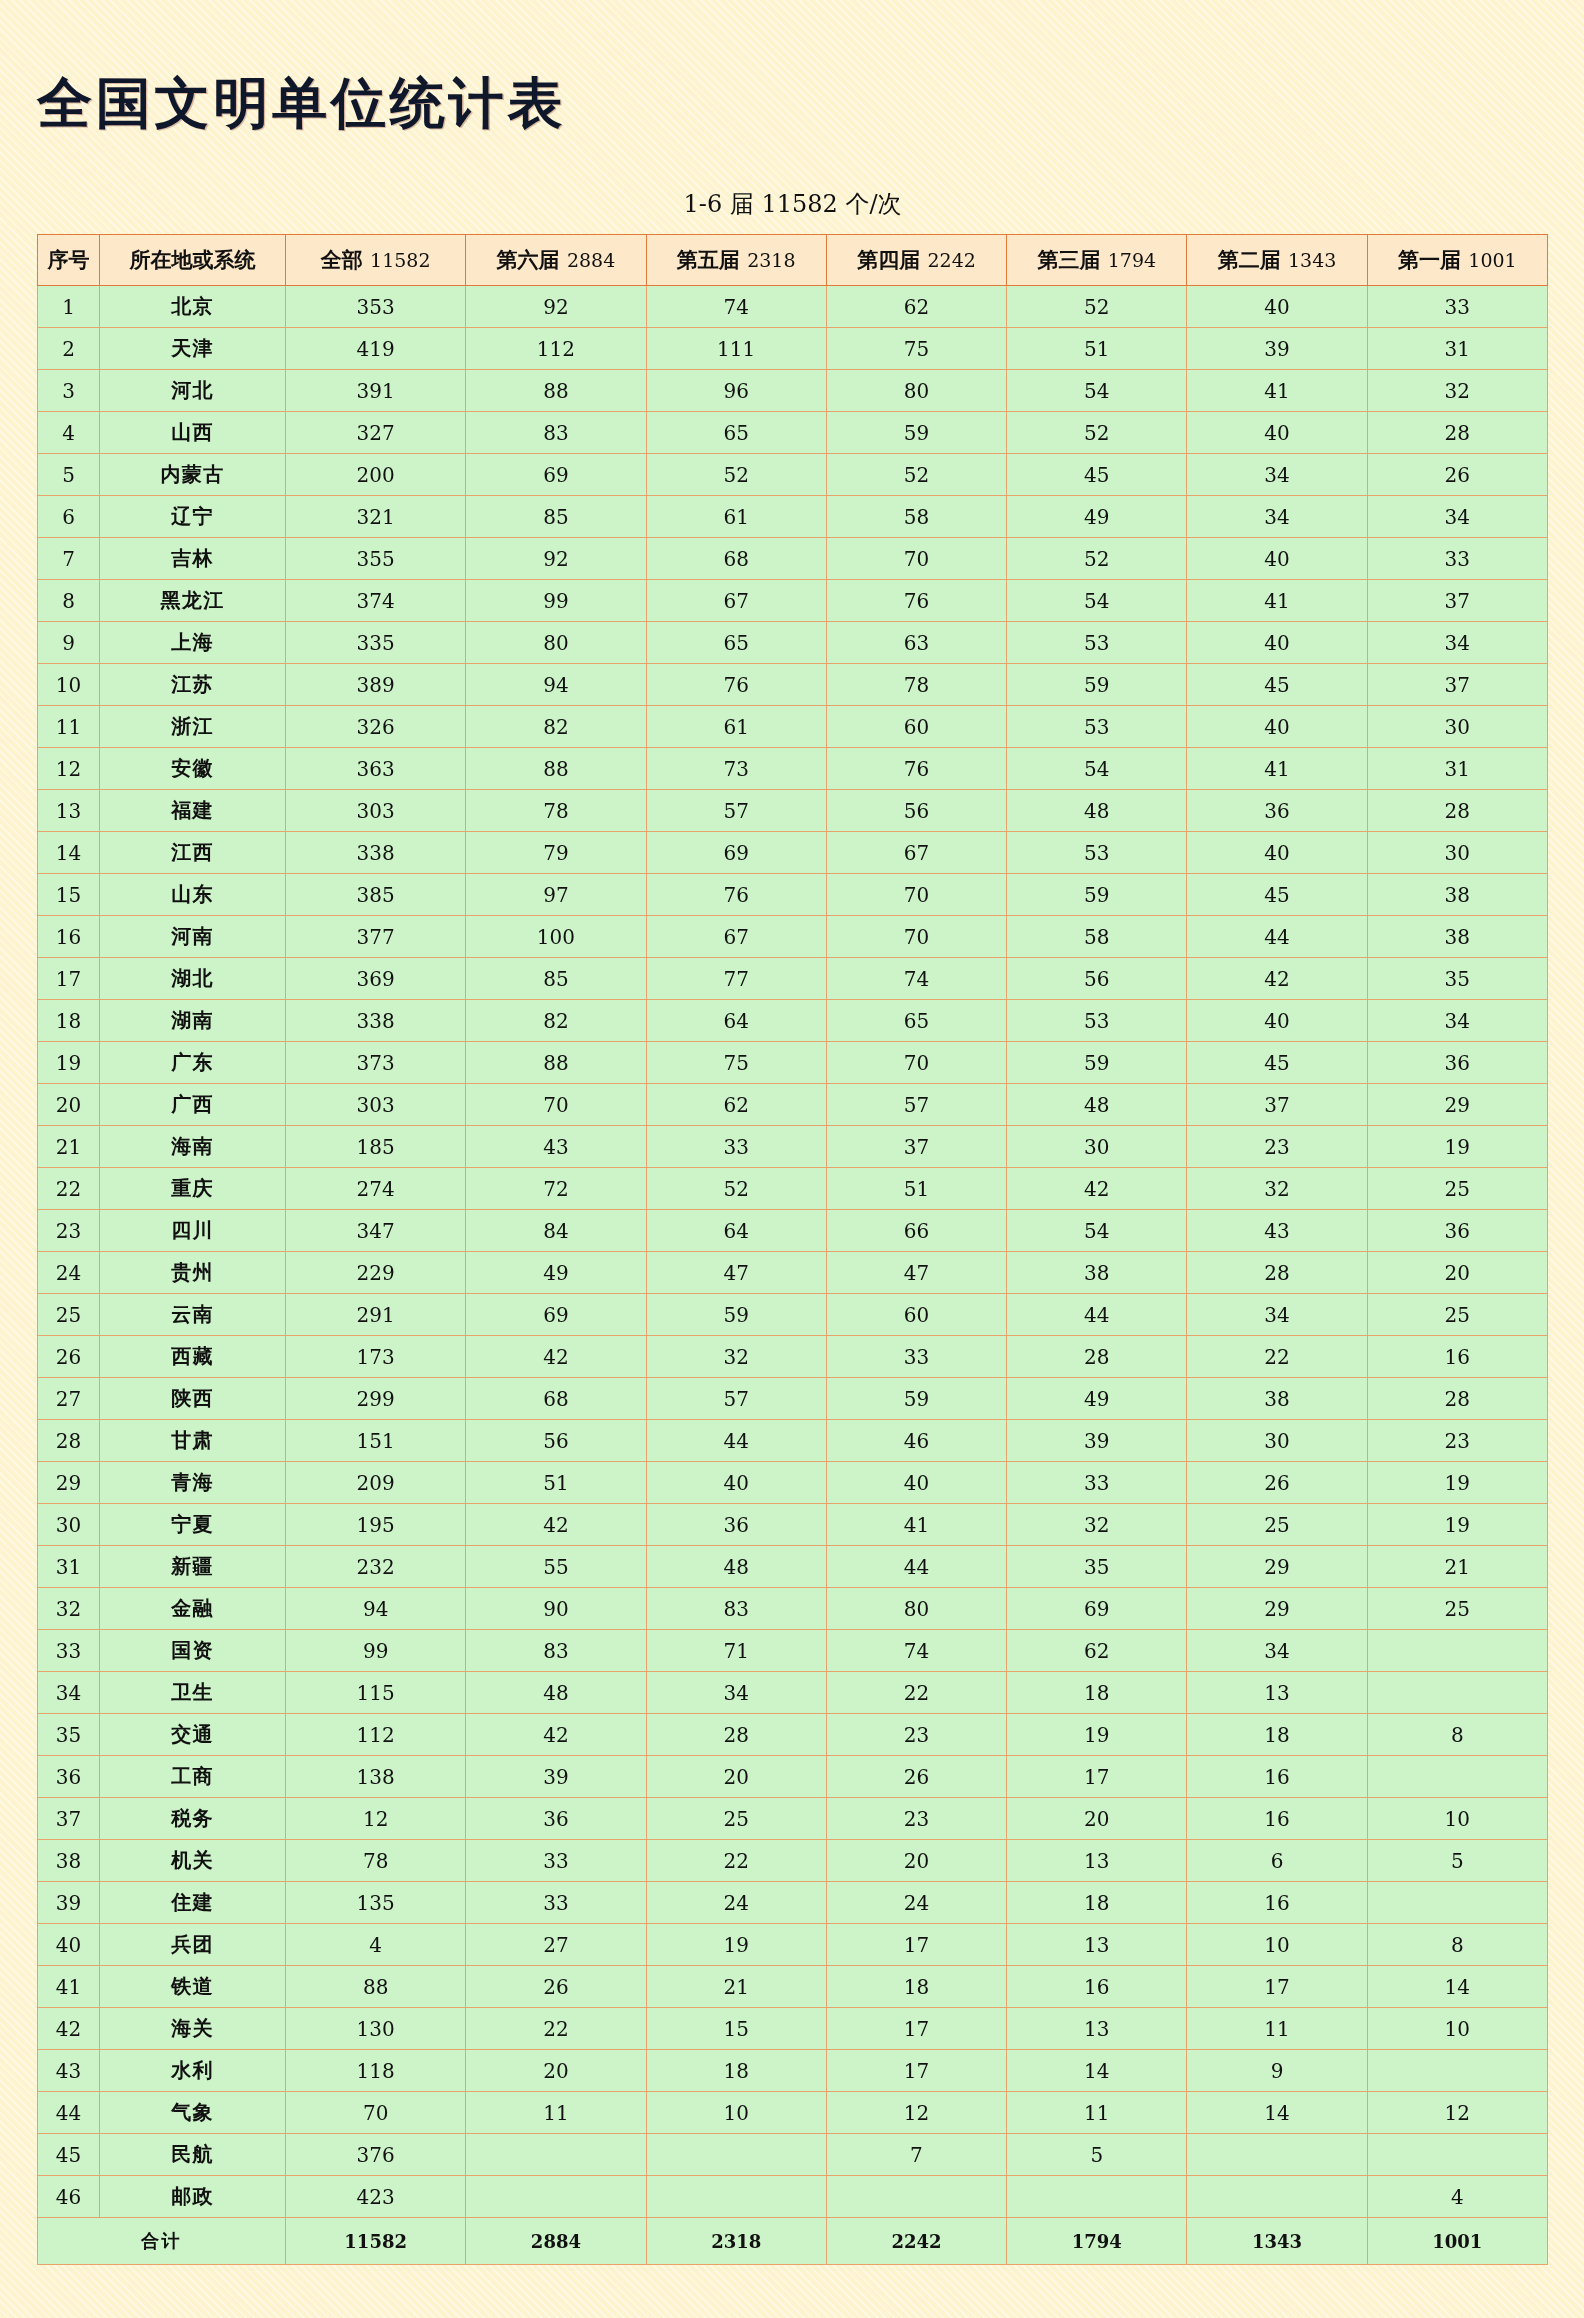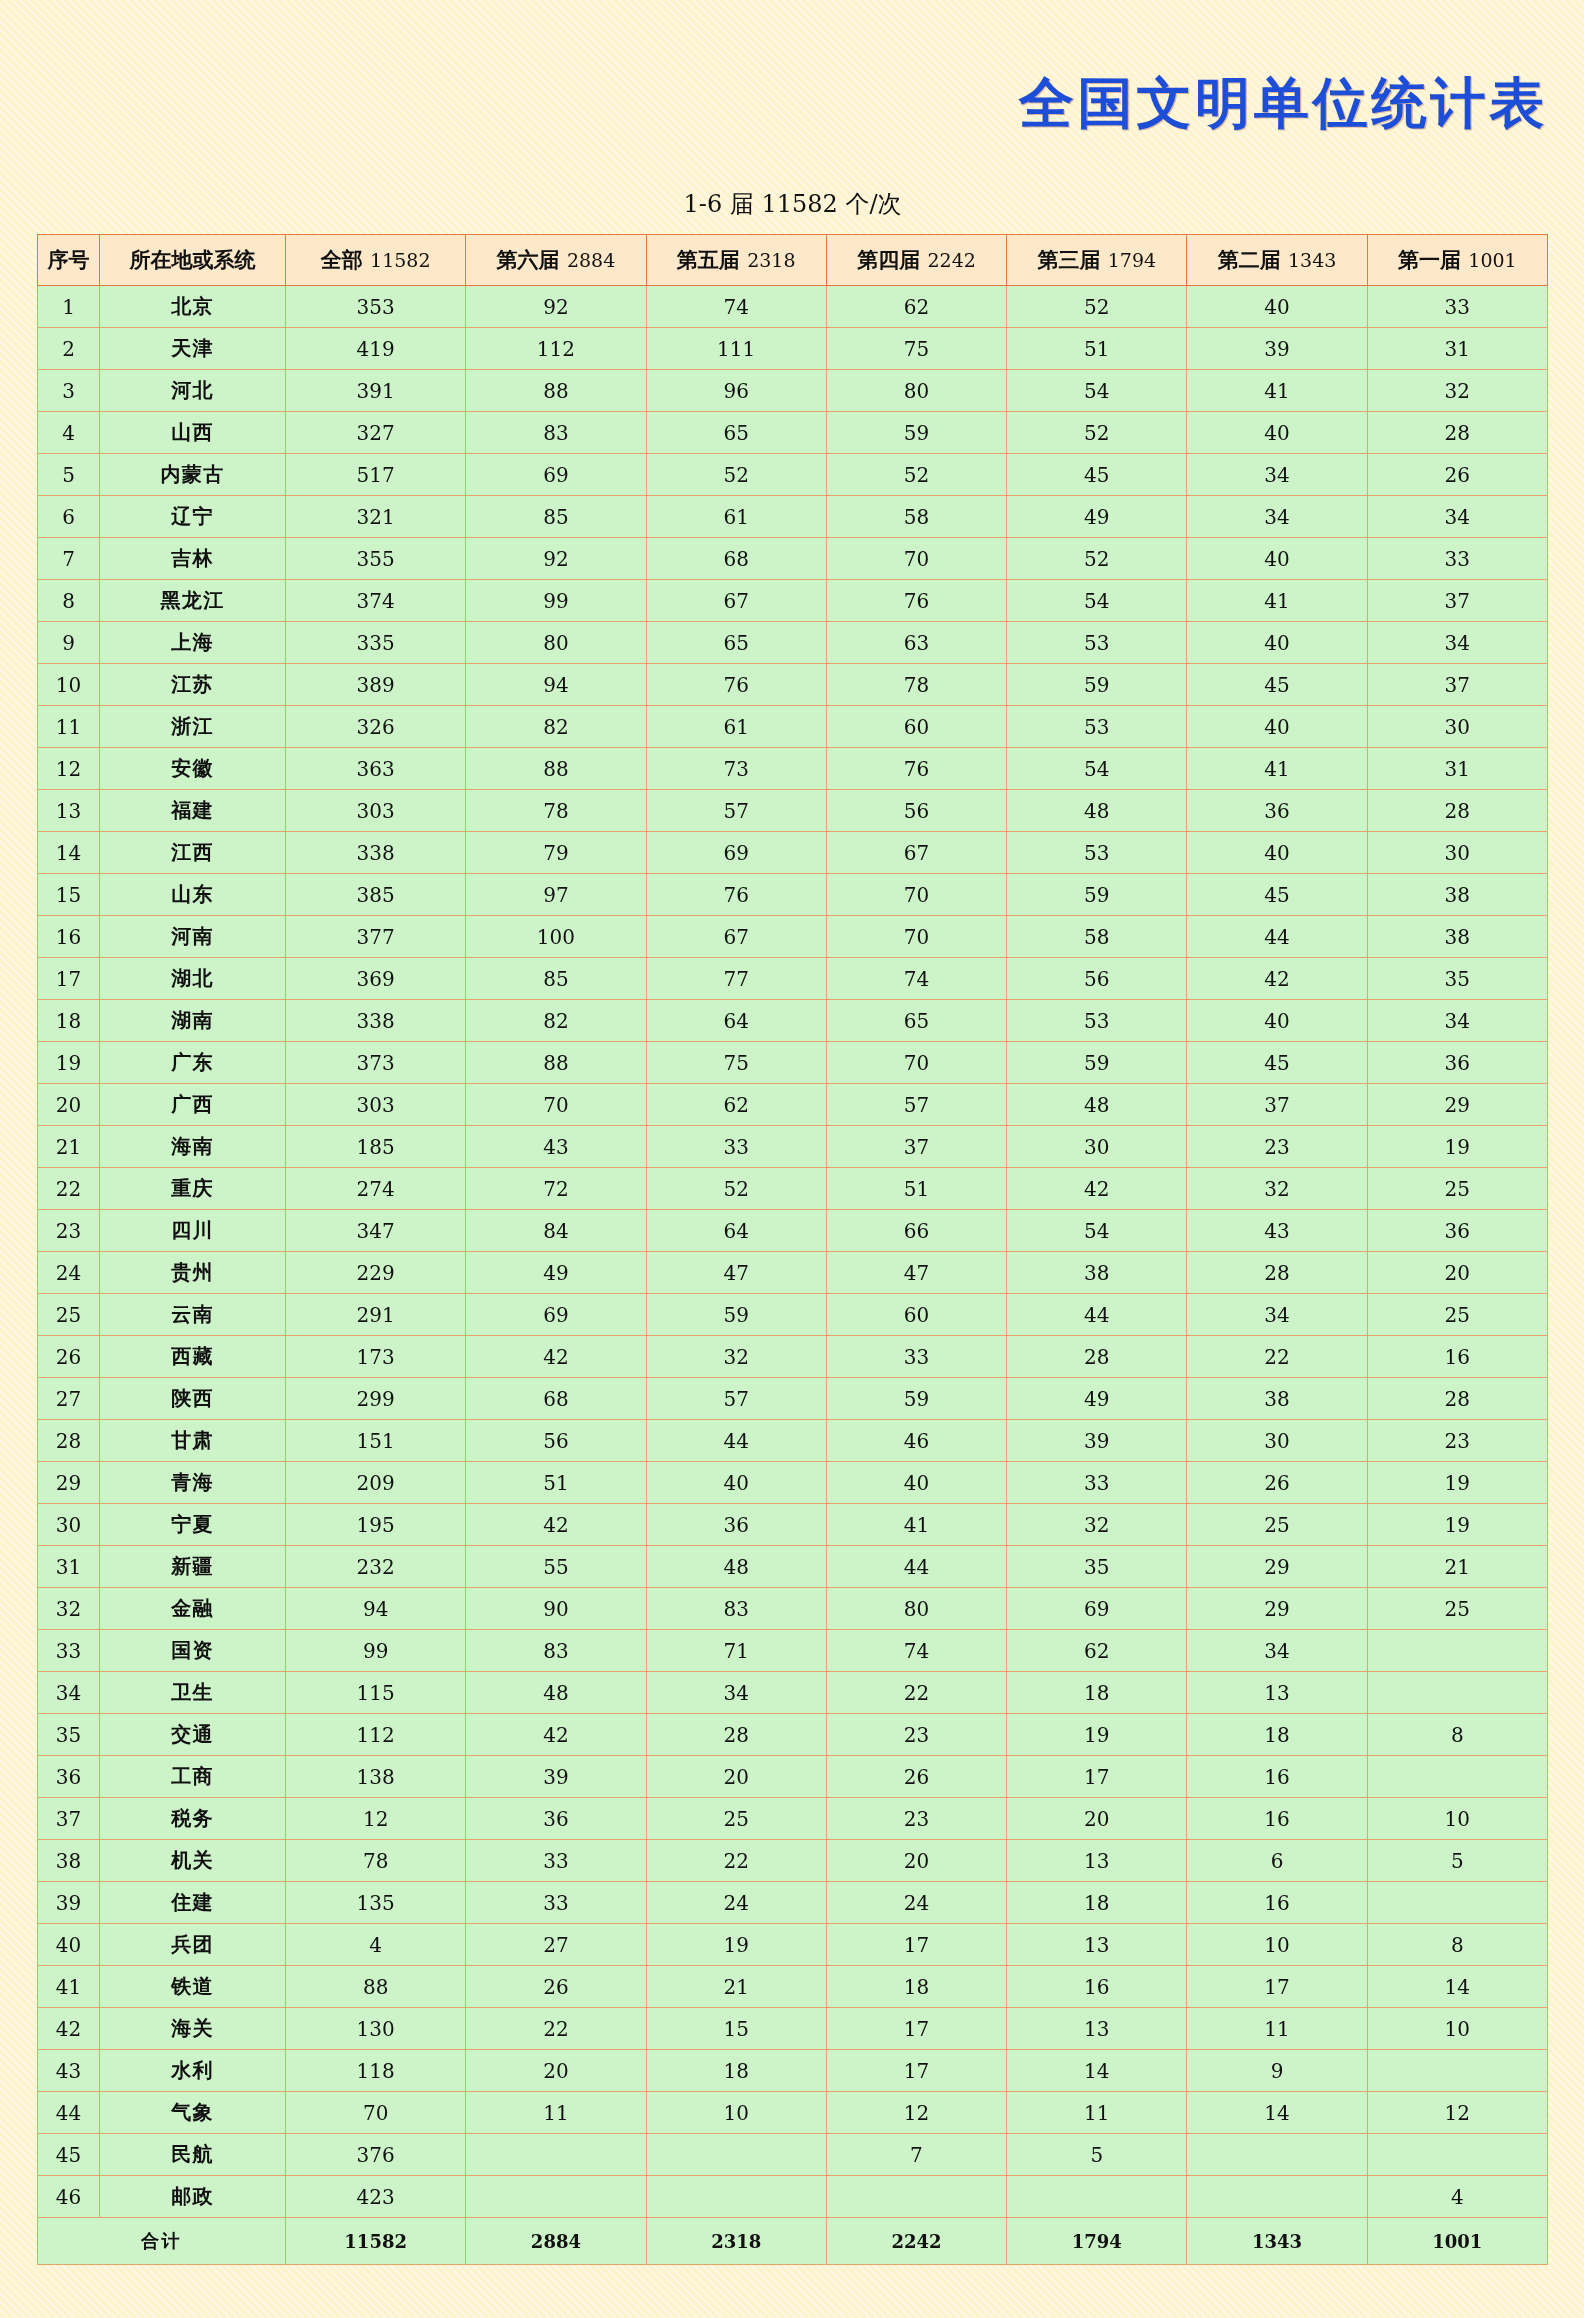--- a/index.html
+++ b/index.html
@@ -21,22 +21,22 @@
       repeating-linear-gradient(45deg, rgba(255,255,255,0.45) 0px, rgba(255,255,255,0.45) 1.9px, rgba(0,0,0,0) 1.9px, rgba(0,0,0,0) 5.8px);
     pointer-events: none;
   }
   .page {
     position: relative;
     width: 1585px;
     box-sizing: border-box;
     padding: 0 37px;
   }
   .title {
-    text-align: right;
-    color: #1d4ed8;
+    text-align: left;
+    color: #0f172a;
     font-family: "DejaVu Serif", serif;
     font-weight: bold;
     font-size: 55px;
     letter-spacing: 3.8px;
     margin: 0;
     padding-top: 67px;
     padding-bottom: 0;
     text-shadow: 1.3px 1.3px 0 rgba(120,0,0,0.25);
   }
   .subtitle {
@@ -183,21 +183,21 @@
           <td>83</td>
           <td>65</td>
           <td>59</td>
           <td>52</td>
           <td>40</td>
           <td>28</td>
         </tr>
         <tr>
           <td class="idx">5</td>
           <td class="region">内蒙古</td>
-          <td>517</td>
+          <td>200</td>
           <td>69</td>
           <td>52</td>
           <td>52</td>
           <td>45</td>
           <td>34</td>
           <td>26</td>
         </tr>
         <tr>
           <td class="idx">6</td>
           <td class="region">辽宁</td>

